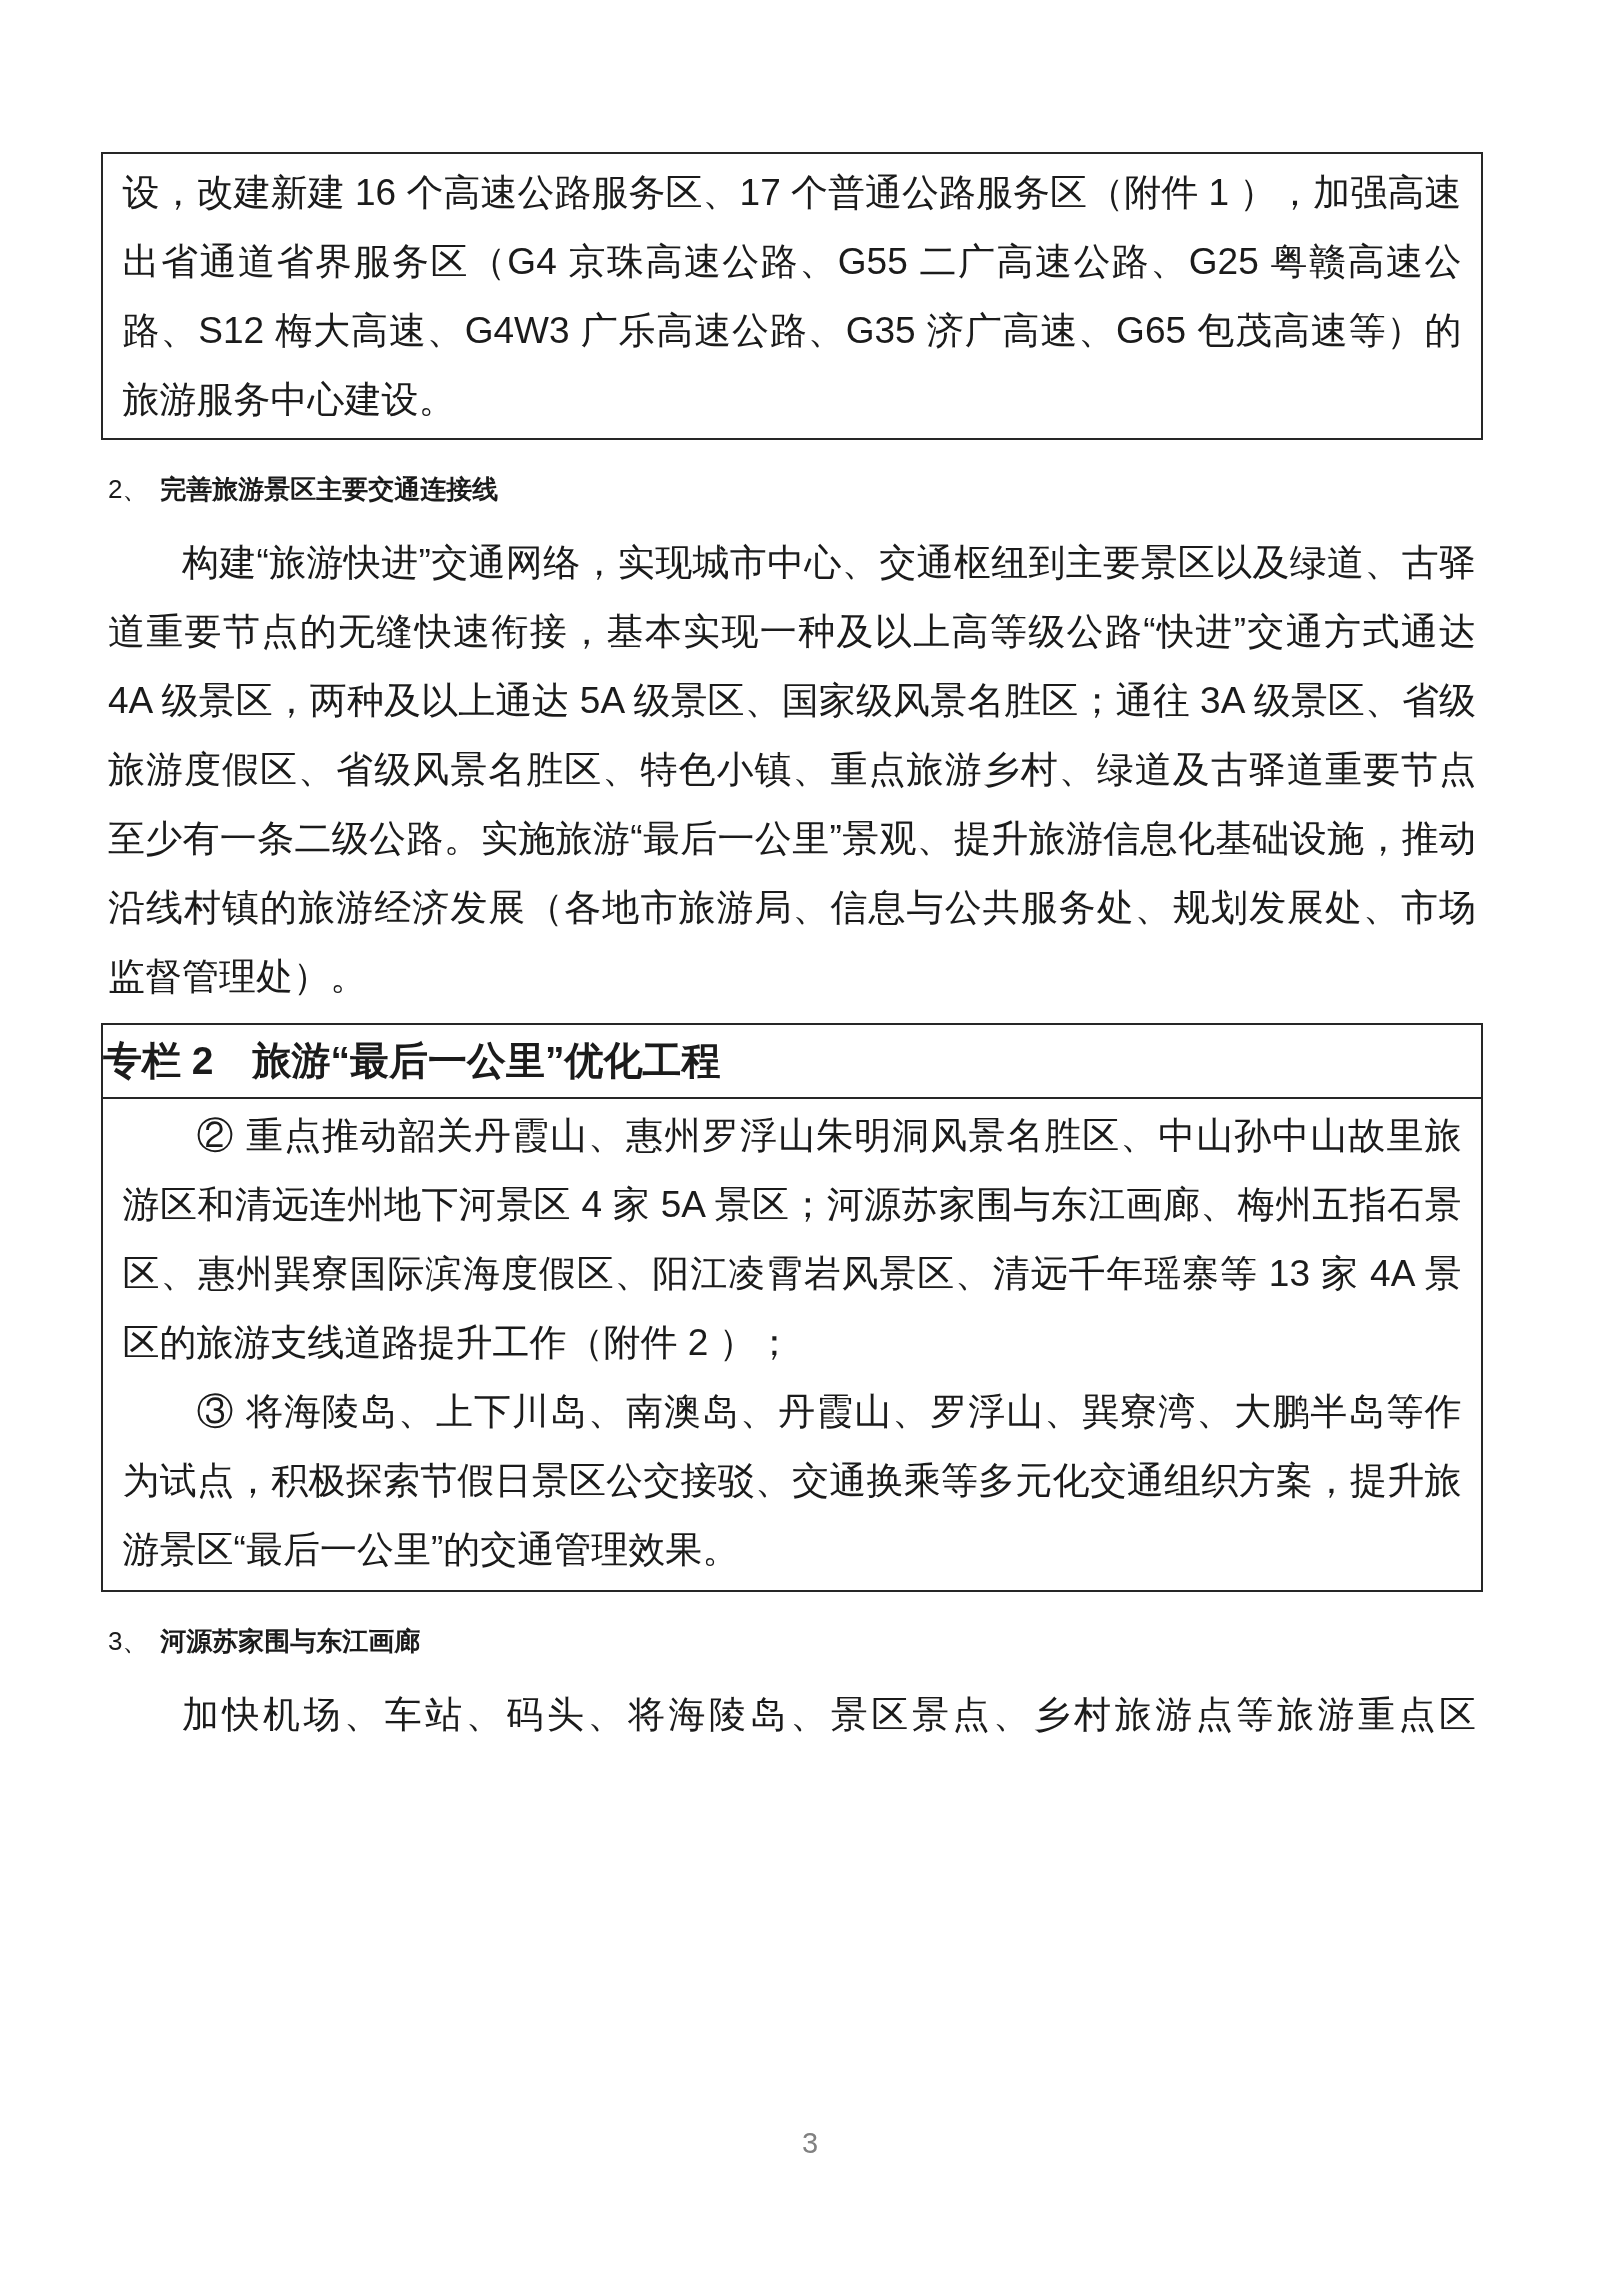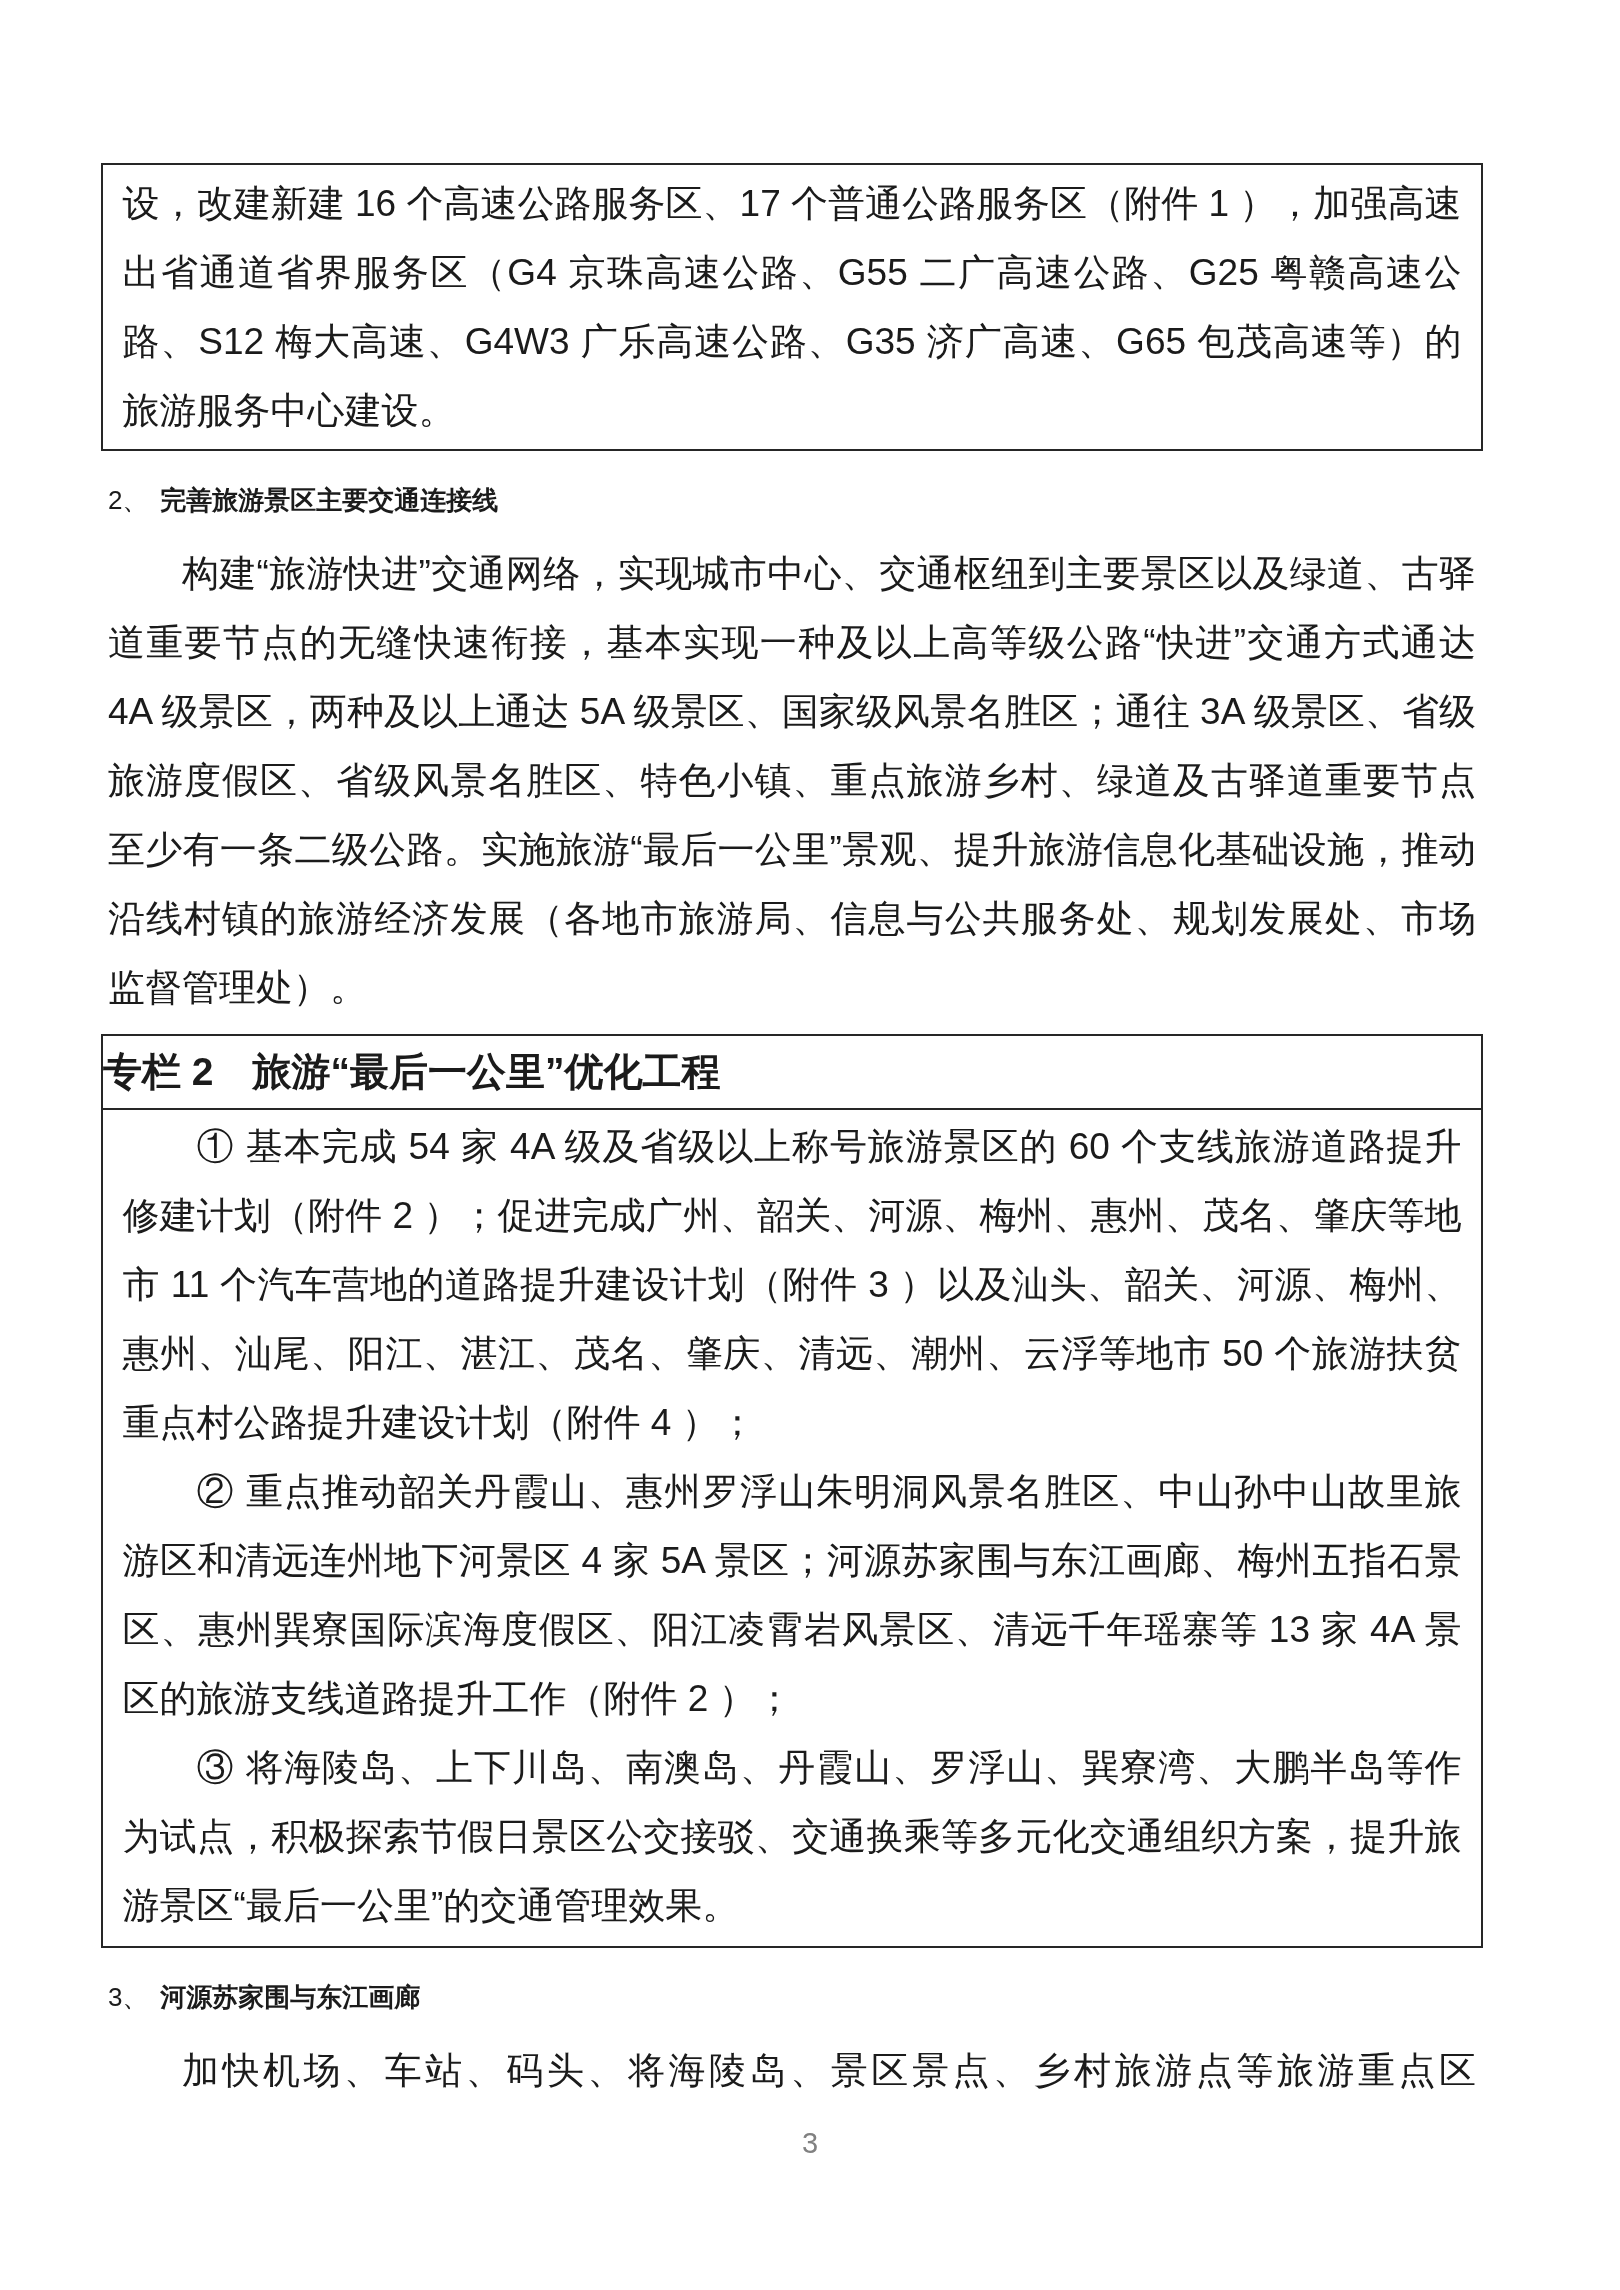--- a/index.html
+++ b/index.html
@@ -6,21 +6,21 @@
   .page {
     position:relative;
     width:1620px; height:2291px;
     background:#ffffff;
     color:#1b1b1b;
     font-family:"Liberation Sans", sans-serif;
     font-size:37px;
     overflow:hidden;
   }
   .content {
-    position:absolute; left:101px; top:11px;
+    position:absolute; left:101px; top:0;
     width:1382px;
     padding-top:152px;
   }
   .box { border:2px solid #262626; background:#ffffff; }
   .box1 { padding:3.9px 19.6px; }
   .box1 p {
     margin:0; line-height:69px;
     text-align:justify;
   }
   .sec-heading {
@@ -72,21 +72,20 @@
 
     <h2 class="sec-heading">
       <span class="sec-num">2、</span><span class="sec-title">完善旅游景区主要交通连接线</span>
     </h2>
 
     <p class="body-para">构建“旅游快进”交通网络，实现城市中心、交通枢纽到主要景区以及绿道、古驿道重要节点的无缝快速衔接，基本实现一种及以上高等级公路“快进”交通方式通达 4A 级景区，两种及以上通达 5A 级景区、国家级风景名胜区；通往 3A 级景区、省级旅游度假区、省级风景名胜区、特色小镇、重点旅游乡村、绿道及古驿道重要节点至少有一条二级公路。实施旅游“最后一公里”景观、提升旅游信息化基础设施，推动沿线村镇的旅游经济发展（各地市旅游局、信息与公共服务处、规划发展处、市场监督管理处）。</p>
 
     <div class="box box2">
       <div class="box2-header">专栏 2　旅游“最后一公里”优化工程</div>
       <div class="box2-body">
-        <p class="callout-item">① 基本完成 54 家 4A 级及省级以上称号旅游景区的 60 个支线旅游道路提升修建计划（附件 2 ）；促进完成广州、韶关、河源、梅州、惠州、茂名、肇庆等地市 11 个汽车营地的道路提升建设计划（附件 3 ）以及汕头、韶关、河源、梅州、惠州、汕尾、阳江、湛江、茂名、肇庆、清远、潮州、云浮等地市 50 个旅游扶贫重点村公路提升建设计划（附件 4 ）；</p>
         <p class="callout-item">② 重点推动韶关丹霞山、惠州罗浮山朱明洞风景名胜区、中山孙中山故里旅游区和清远连州地下河景区 4 家 5A 景区；河源苏家围与东江画廊、梅州五指石景区、惠州巽寮国际滨海度假区、阳江凌霄岩风景区、清远千年瑶寨等 13 家 4A 景区的旅游支线道路提升工作（附件 2 ）；</p>
         <p class="callout-item">③ 将海陵岛、上下川岛、南澳岛、丹霞山、罗浮山、巽寮湾、大鹏半岛等作为试点，积极探索节假日景区公交接驳、交通换乘等多元化交通组织方案，提升旅游景区“最后一公里”的交通管理效果。</p>
       </div>
     </div>
 
     <h2 class="sec-heading">
       <span class="sec-num">3、</span><span class="sec-title">河源苏家围与东江画廊</span>
     </h2>
 
     <p class="body-para fill-line">加快机场、车站、码头、将海陵岛、景区景点、乡村旅游点等旅游重点区</p>

